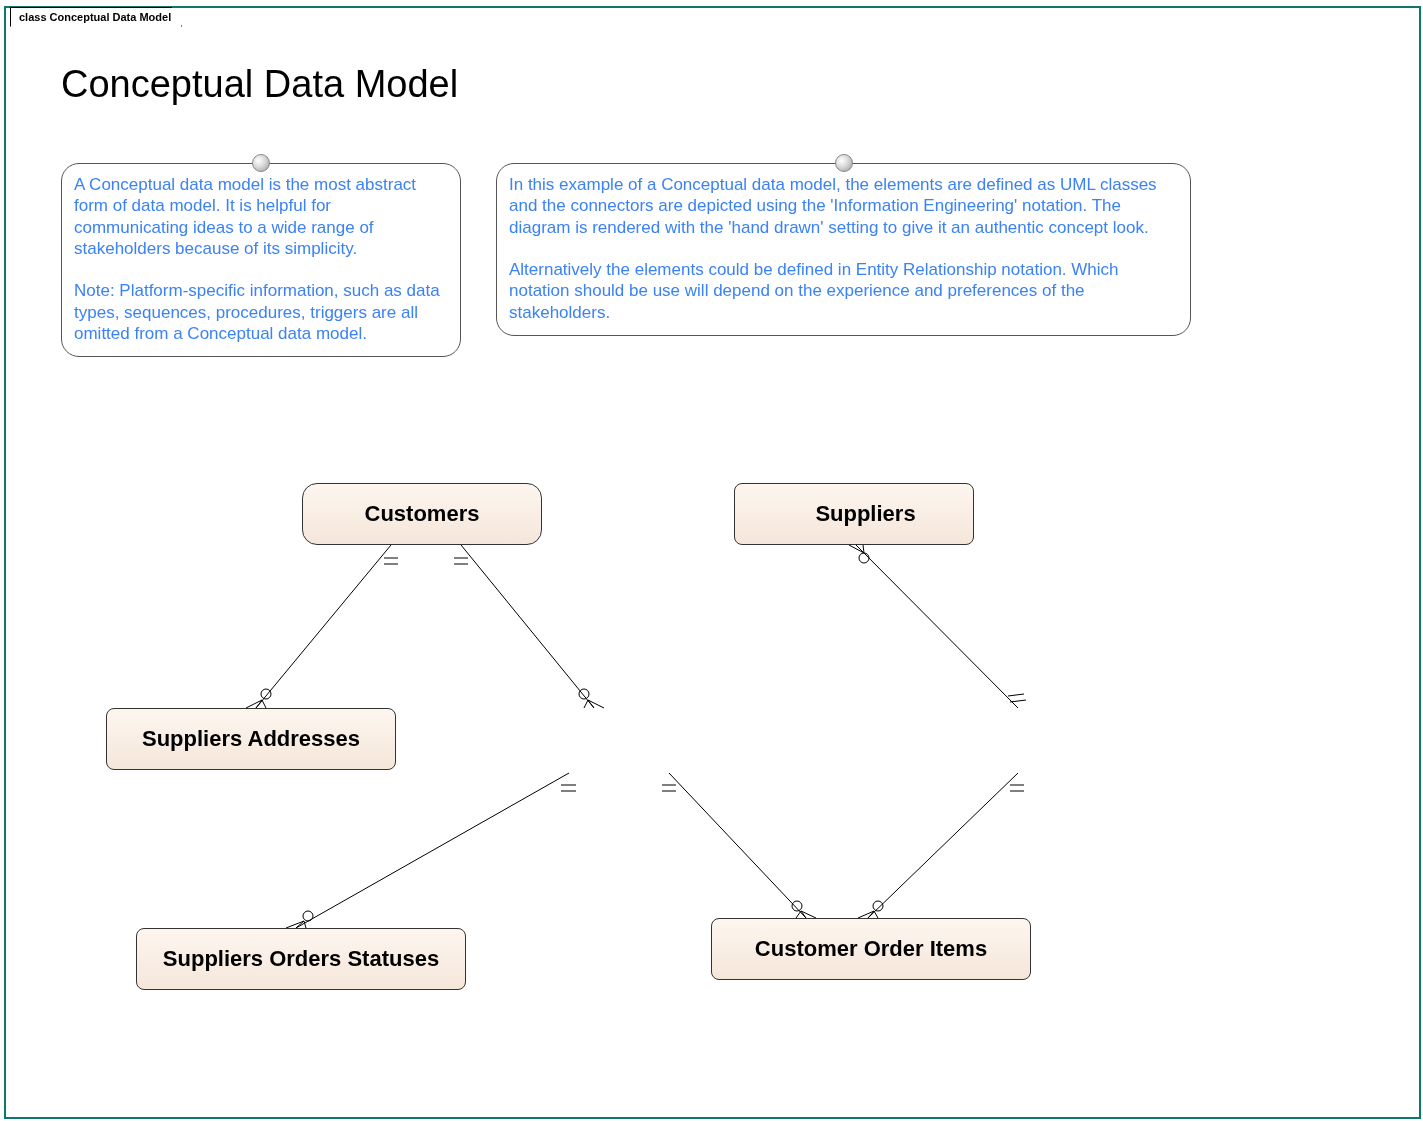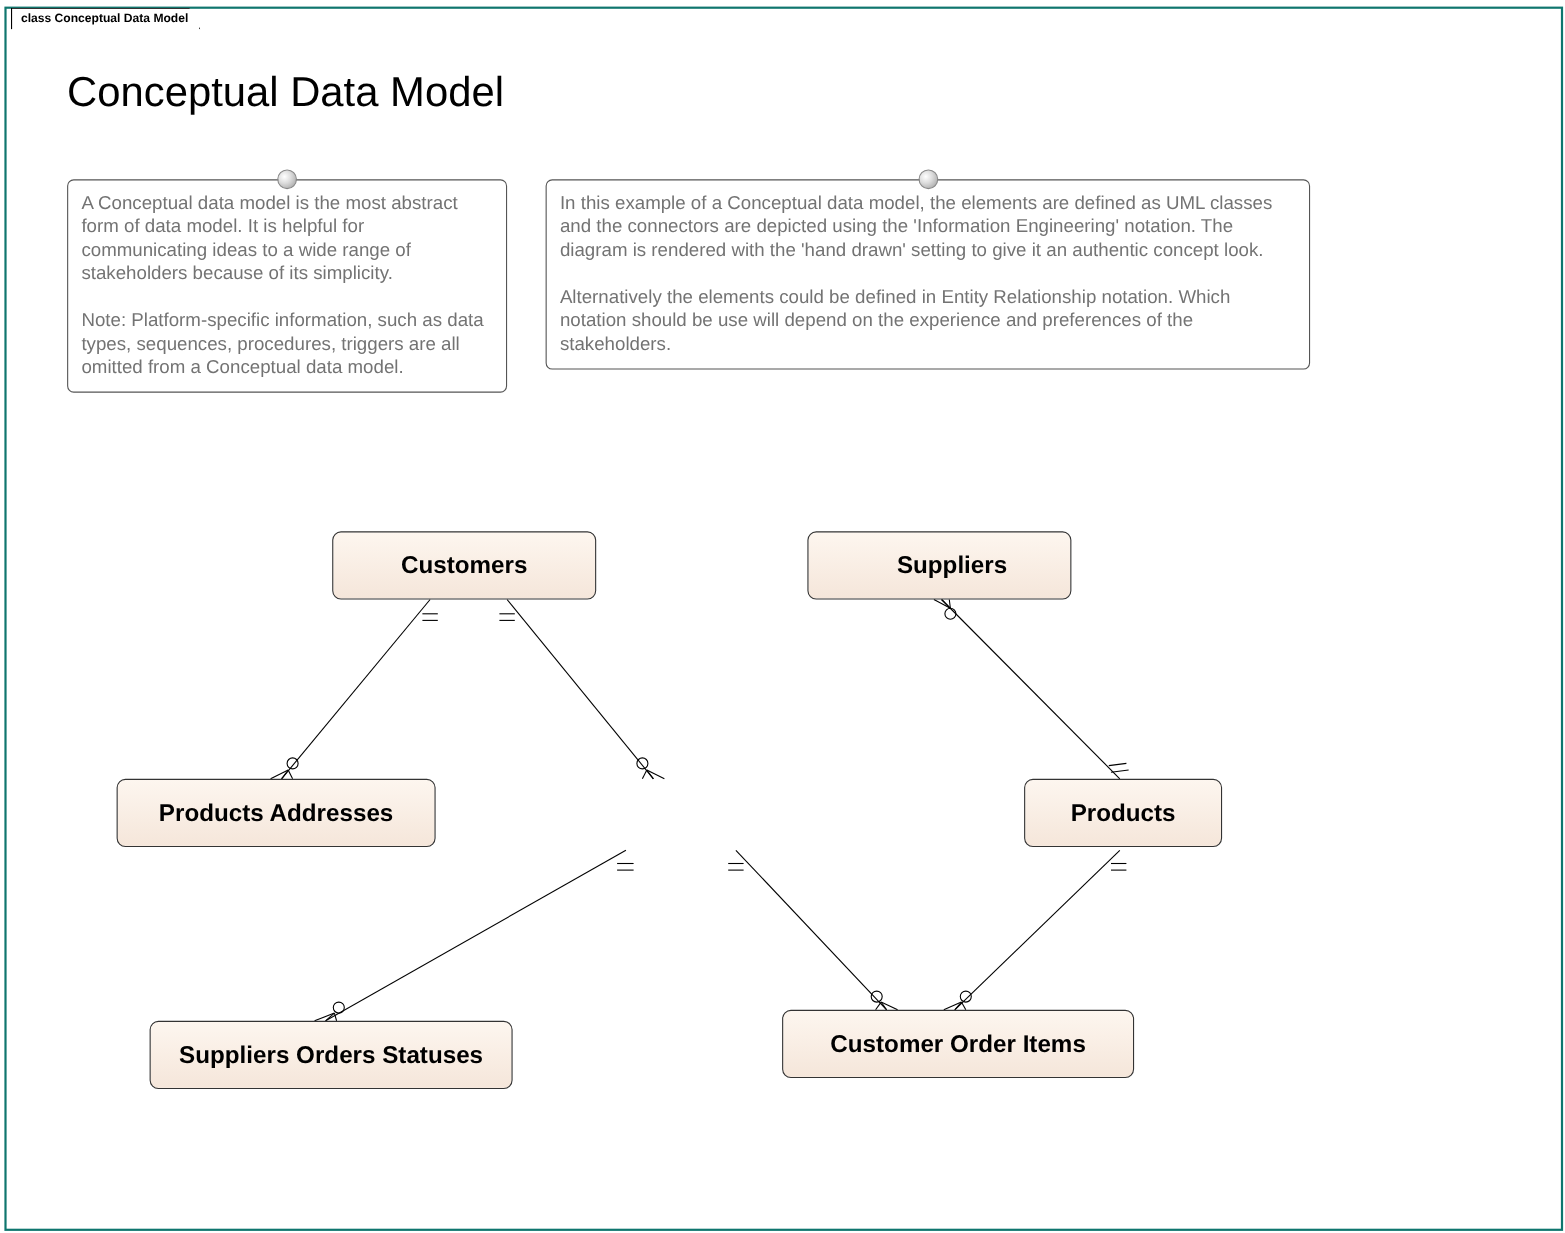--- a/index.html
+++ b/index.html
@@ -45,26 +45,26 @@
     top: 55px;
     font-size: 38px;
     font-weight: normal;
     color: #000;
   }
 
   
   .note {
     position: absolute;
     border: 1px solid #555;
-    border-radius: 6px;
+    border-radius: 18px;
     background: #fff;
     padding: 10px 12px 12px 12px;
     font-size: 17px;
     line-height: 1.25;
-    color: #737373;
+    color: #3b82f6;
     box-sizing: border-box;
   }
   .note .pin {
     position: absolute;
     top: -10px;
     left: 50%;
     transform: translateX(-50%);
     width: 16px;
     height: 16px;
     border-radius: 50%;
@@ -198,36 +198,33 @@
         <line x1="1004" y1="783" x2="1018" y2="783"></line>
       </g>
       <g>
         <circle cx="872" cy="898" r="5"></circle>
         <line x1="868" y1="903" x2="852" y2="910"></line>
         <line x1="868" y1="903" x2="862" y2="910"></line>
         <line x1="868" y1="903" x2="872" y2="910"></line>
       </g>
     </svg>
 
-    <div class="entity" style="left:296px; top:475px; width:240px; height:62px;">
+    <div class="entity" style="left:296px; top:475px; width:240px; height:62px;border-radius:15px;">
       <span>Customers</span>
     </div>
 
     <div class="entity" style="left:728px; top:475px; width:240px; height:62px;padding-left:23px;">
       <span>Suppliers</span>
     </div>
 
     <div class="entity" style="left:100px; top:700px; width:290px; height:62px;">
-      <span>Products Addresses</span>
-    </div>
-
-
-    <div class="entity" style="left:925px; top:700px; width:180px; height:62px;">
-      <span>Products</span>
-    </div>
+      <span>Suppliers Addresses</span>
+    </div>
+
+
 
     <div class="entity" style="left:130px; top:920px; width:330px; height:62px;">
       <span>Suppliers Orders Statuses</span>
     </div>
 
     <div class="entity" style="left:665px; top:910px; width:320px; height:62px;margin-left:40px;">
       <span>Customer Order Items</span>
     </div>
 
   </div>

